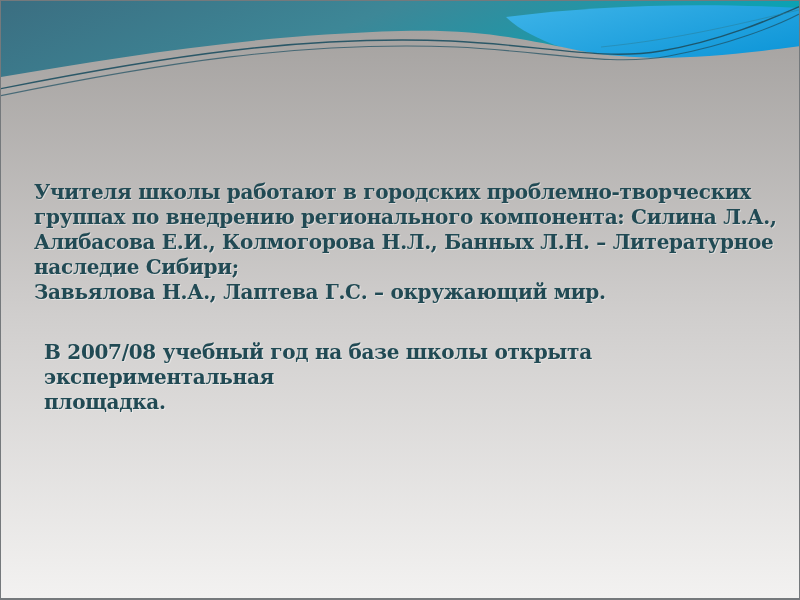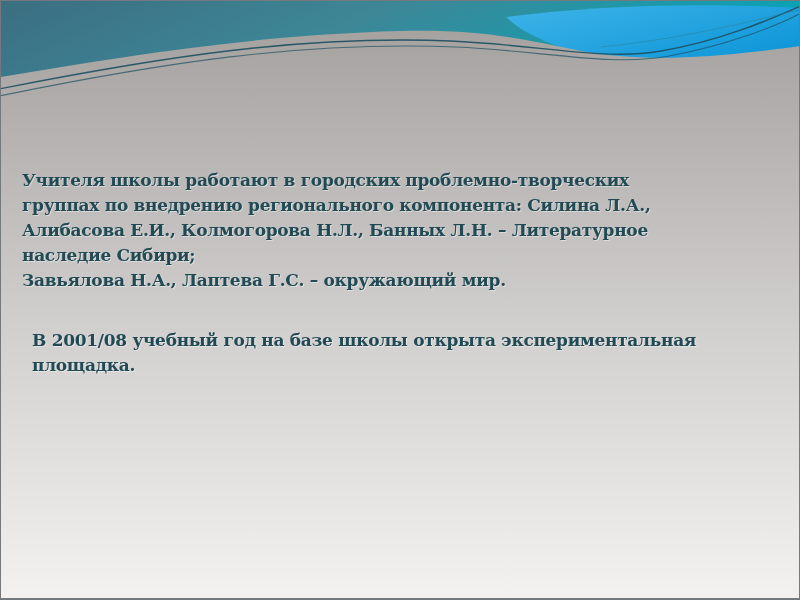--- a/index.html
+++ b/index.html
@@ -16,24 +16,24 @@
   }
   .deco {
     position: absolute;
     left: 0; top: 0;
     width: 800px; height: 600px;
     display: block;
   }
   .textlayer { position: absolute; left: 0; top: 0; width: 800px; height: 600px; }
   .para {
     position: absolute;
-    margin: 4px;
+    margin: 16px;
     white-space: pre-line;
     font-weight: bold;
-    font-size: 17px;
+    font-size: 20px;
     line-height: 25px;
     letter-spacing: -0.3px;
     color: var(--text-col, #214a54);
     text-shadow: 1px 1px 0 rgba(255,255,255,0.42);
   }
   .p1 { left: 17px; top: 163px; }
   .p2 { left: 27px; top: 323px; }
   .p3 { left: 17px; top: 405px; }
 </style>
 </head>
@@ -70,18 +70,18 @@
     <path d="M 600,46 C 680,38 742,22 802,8" fill="none" stroke="#2a7f9a" stroke-width="1" opacity="0.55"></path>
   </svg>
 
   <div class="textlayer">
     <p class="para p1">Учителя школы работают в городских проблемно-творческих
 группах по внедрению регионального компонента: Силина Л.А.,
 Алибасова Е.И., Колмогорова Н.Л., Банных Л.Н. – Литературное
 наследие Сибири;
 Завьялова Н.А., Лаптева Г.С. – окружающий мир.</p>
 
-    <p class="para p2">В 2001/08 учебный год на базе школы открыта экспериментальная
+    <p class="para p2">В 2007/08 учебный год на базе школы открыта экспериментальная
 площадка.</p>
 
   </div>
 
 </div>
 
 </body></html>

